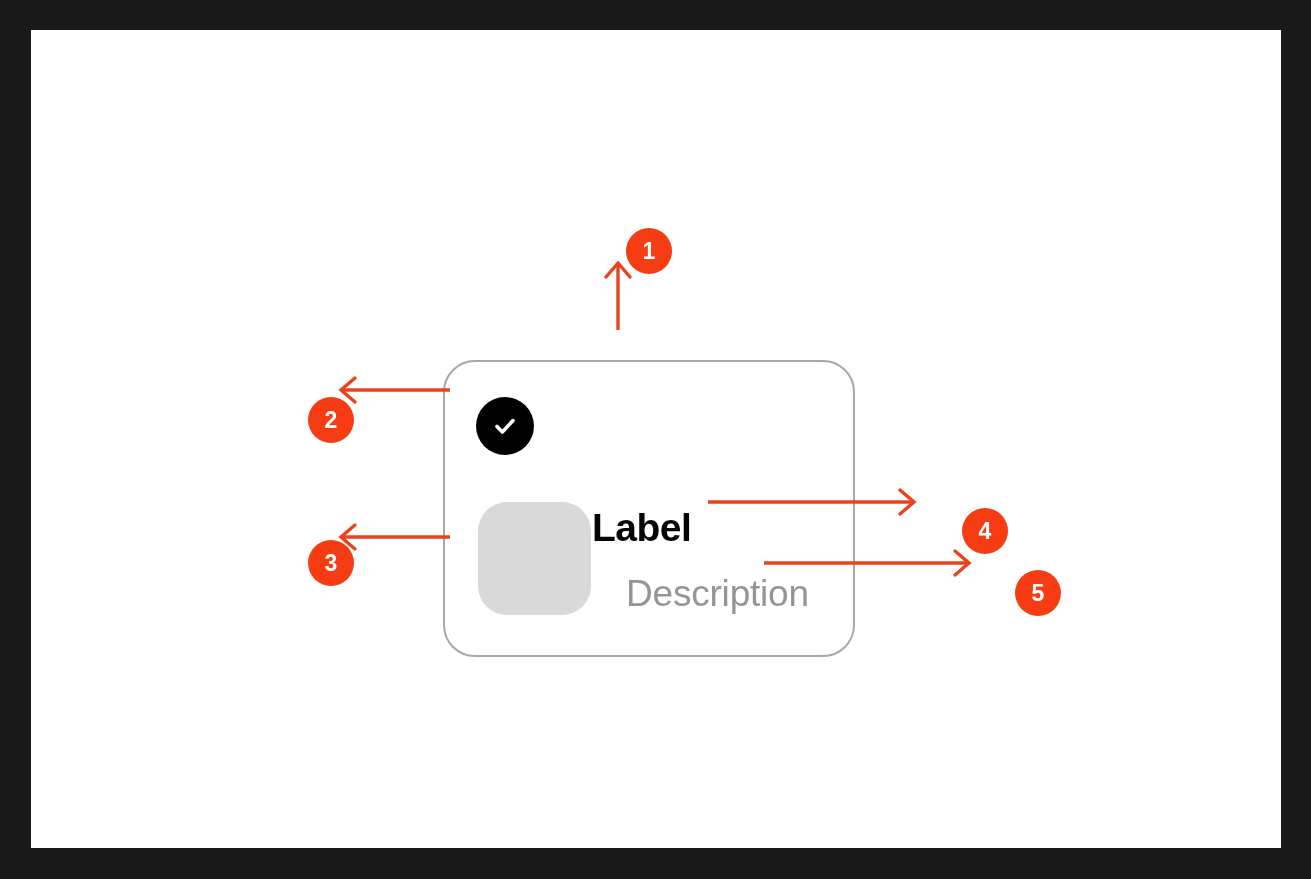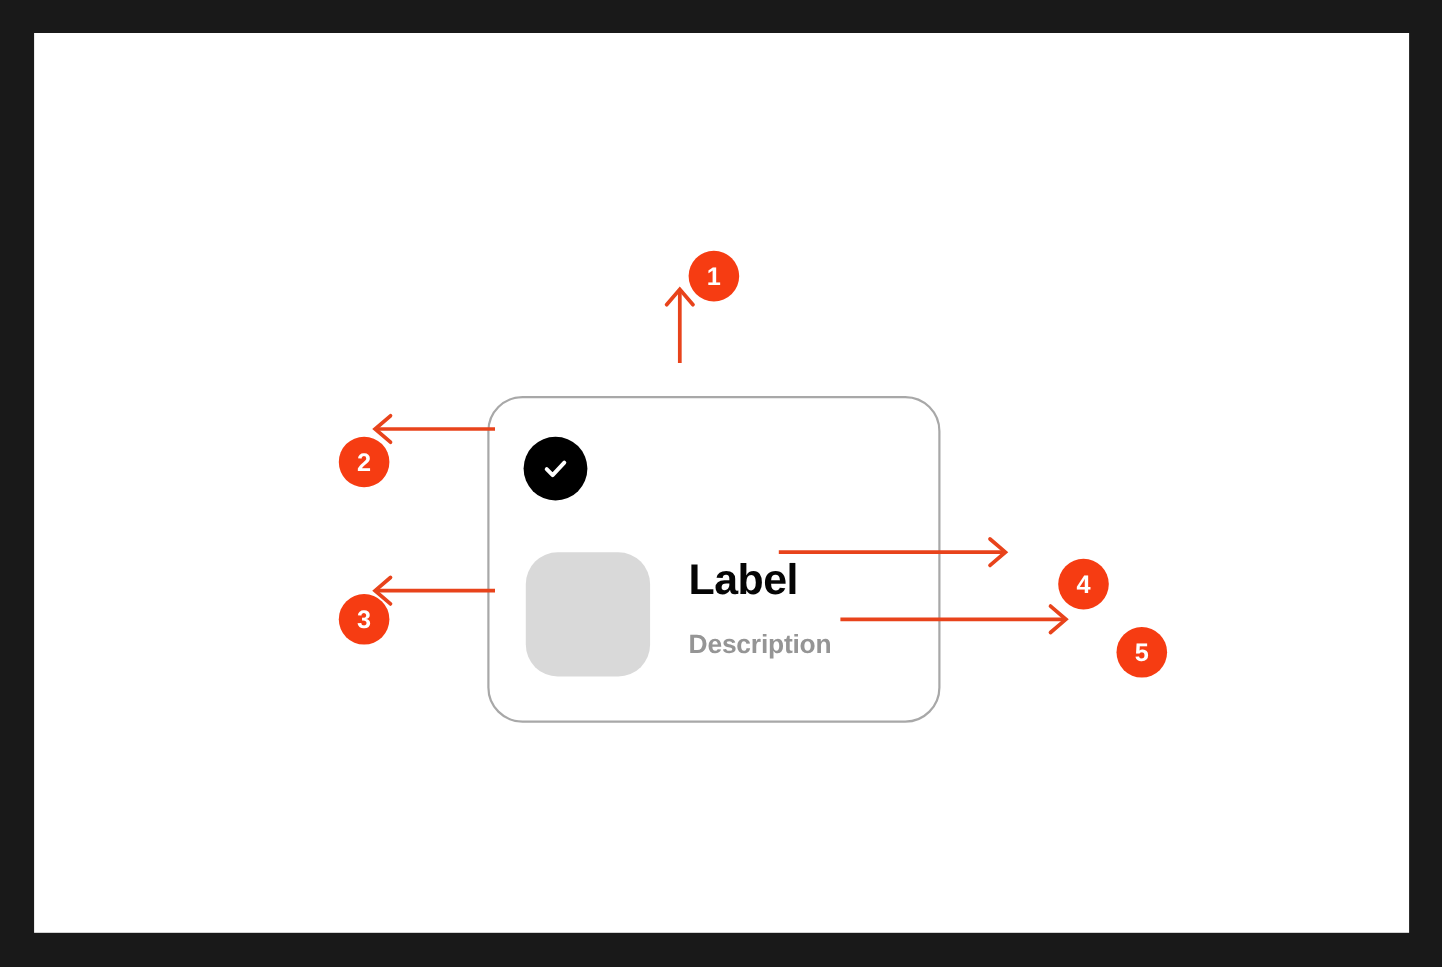--- a/index.html
+++ b/index.html
@@ -68,36 +68,36 @@
     top: 472px;
     width: 113px;
     height: 113px;
     border-radius: 29px;
     background: #d9d9d9;
   }
 
   
   #label-text {
     position: absolute;
-    left: 595px;
+    left: 561px;
     top: 478px;
     font-size: 39px;
     font-weight: 700;
     color: #050505;
     letter-spacing: -0.5px;
     line-height: 1;
     white-space: nowrap;
     text-align: right;
   }
   #description-text {
     position: absolute;
     left: 595px;
     top: 545px;
-    font-size: 24px;
-    font-weight: 700;
+    font-size: 37px;
+    font-weight: 400;
     color: #959595;
     letter-spacing: -0.2px;
     line-height: 1;
     white-space: nowrap;
   }
 
   
   .anno-badge {
     position: absolute;
     width: 46px;

